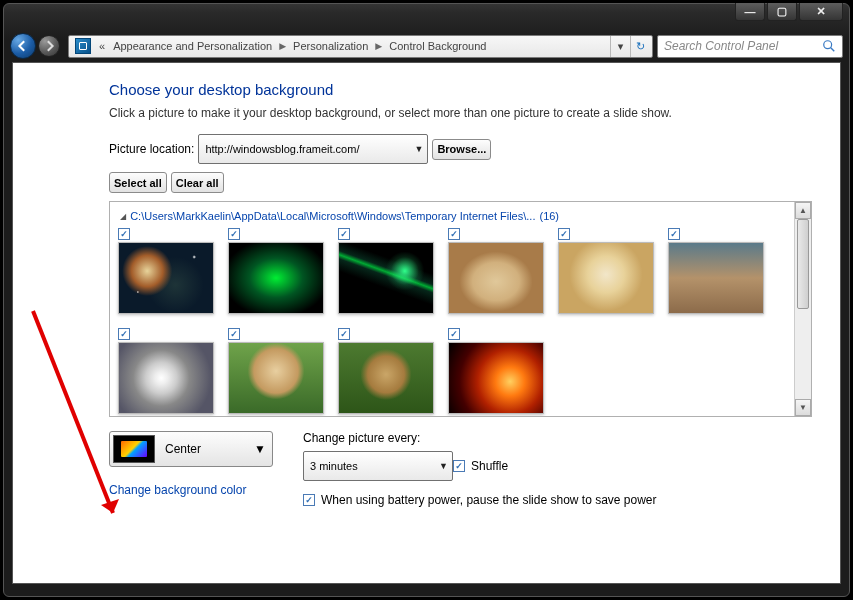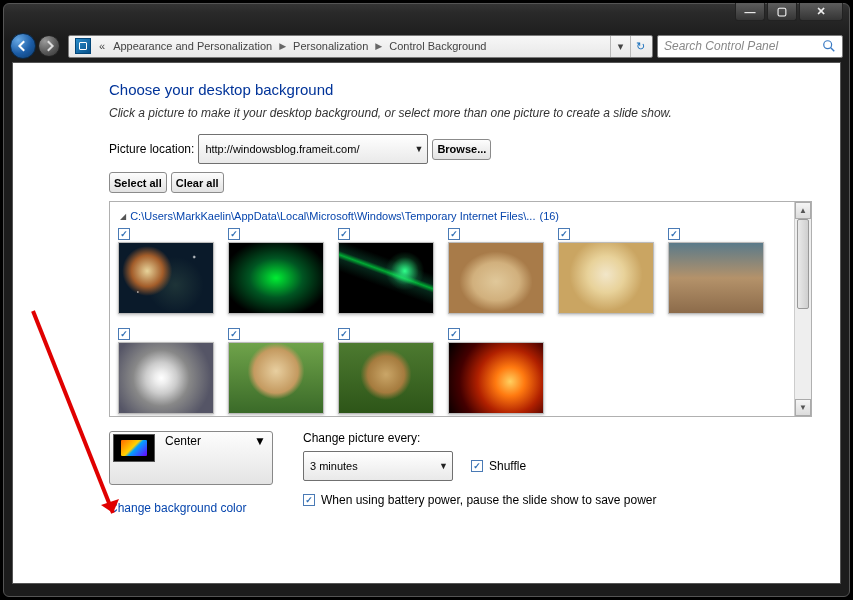--- a/index.html
+++ b/index.html
@@ -123,21 +123,21 @@
     padding: 18px 28px 8px 96px;
     overflow:hidden;
     position:relative;
   }
   h1.page-title {
     margin:0 0 8px 0;
     font-size: 15px;
     font-weight: normal;
     color: #003399;
   }
-  .instr { color:#333; margin-bottom:14px;font-style:italic; }
+  .instr { color:#333; margin-bottom:14px; }
   .row { display:flex; align-items:center; gap:4px; margin-bottom:8px;}
   .label { color:#000; }
   .dropdown {
     height:30px; min-width:230px;
     background:linear-gradient(to bottom,#fff,#e9e9e9);
     border:1px solid #707070;
     border-radius:2px;
     display:flex;align-items:center;padding:0 4px 0 6px;
     font-size:11px;
   }
@@ -181,24 +181,24 @@
   .sb-btn{height:17px;background:linear-gradient(to bottom,#f5f5f5,#dcdcdc);border:1px solid #aaa;display:flex;align-items:center;justify-content:center;font-size:8px;color:#555;}
   .sb-btn.bottom{position:absolute;bottom:0;left:0;right:0;}
   .sb-thumb{position:absolute;top:17px;left:2px;right:2px;height:90px;background:linear-gradient(to right,#e9e9e9,#cfcfcf);border:1px solid #999;border-radius:2px;}
   .options {
     display:flex;
     margin-top:14px;
     gap:22px;
   }
   .opt-col{display:flex;flex-direction:column;gap:6px;}
   .pos-box{
-    width:164px;height:54px;
+    width:164px;height:36px;
     border:1px solid #888;border-radius:3px;
     background:linear-gradient(to bottom,#fdfdfd,#e4e4e4);
-    display:flex;padding:2px 6px 2px 3px;
+    display:flex;align-items:center;padding:2px 6px 2px 3px;
   }
   .pos-box .swatch{
     width:42px;height:28px;background:#000;border:1px solid #555;display:flex;align-items:center;justify-content:center;
   }
   .pos-box .swatch::after{content:"";width:26px;height:16px;background:linear-gradient(135deg,#ff6a00,#ffd200 45%,#00a2ff 55%,#6a00ff);border-radius:1px;}
   .pos-box .txt{flex:1;padding-left:10px;}
   .chk{display:flex;align-items:center;gap:6px;}
   .chk .box{width:12px;height:12px;border:1px solid #4a7ab5;background:#fff;display:inline-flex;align-items:center;justify-content:center;}
   .chk .box::after{content:"✓";font-size:9px;color:#2e6db3;font-weight:bold;line-height:1;}
   .link{color:#0645AD;cursor:pointer;}
@@ -372,21 +372,21 @@
         <div class="opt-col" style="width:172px">
           <div class="pos-box">
             <span class="swatch"></span>
             <span class="txt">Center</span>
             <span class="dd-arrow">▼</span>
           </div>
           <div class="link" style="margin-top:10px">Change background color</div>
         </div>
         <div class="opt-col">
           <span class="label">Change picture every:</span>
-          <div style="display:flex;align-items:center;gap:18px">
+          <div style="display:flex;align-items:center;">
             <div class="dropdown" style="min-width:150px">
               <span>3 minutes</span>
               <span class="dd-arrow">▼</span>
             </div>
             <div class="chk">
               <span class="box"></span>
               <span>Shuffle</span>
             </div>
           </div>
           <div class="chk" style="margin-top:6px">

